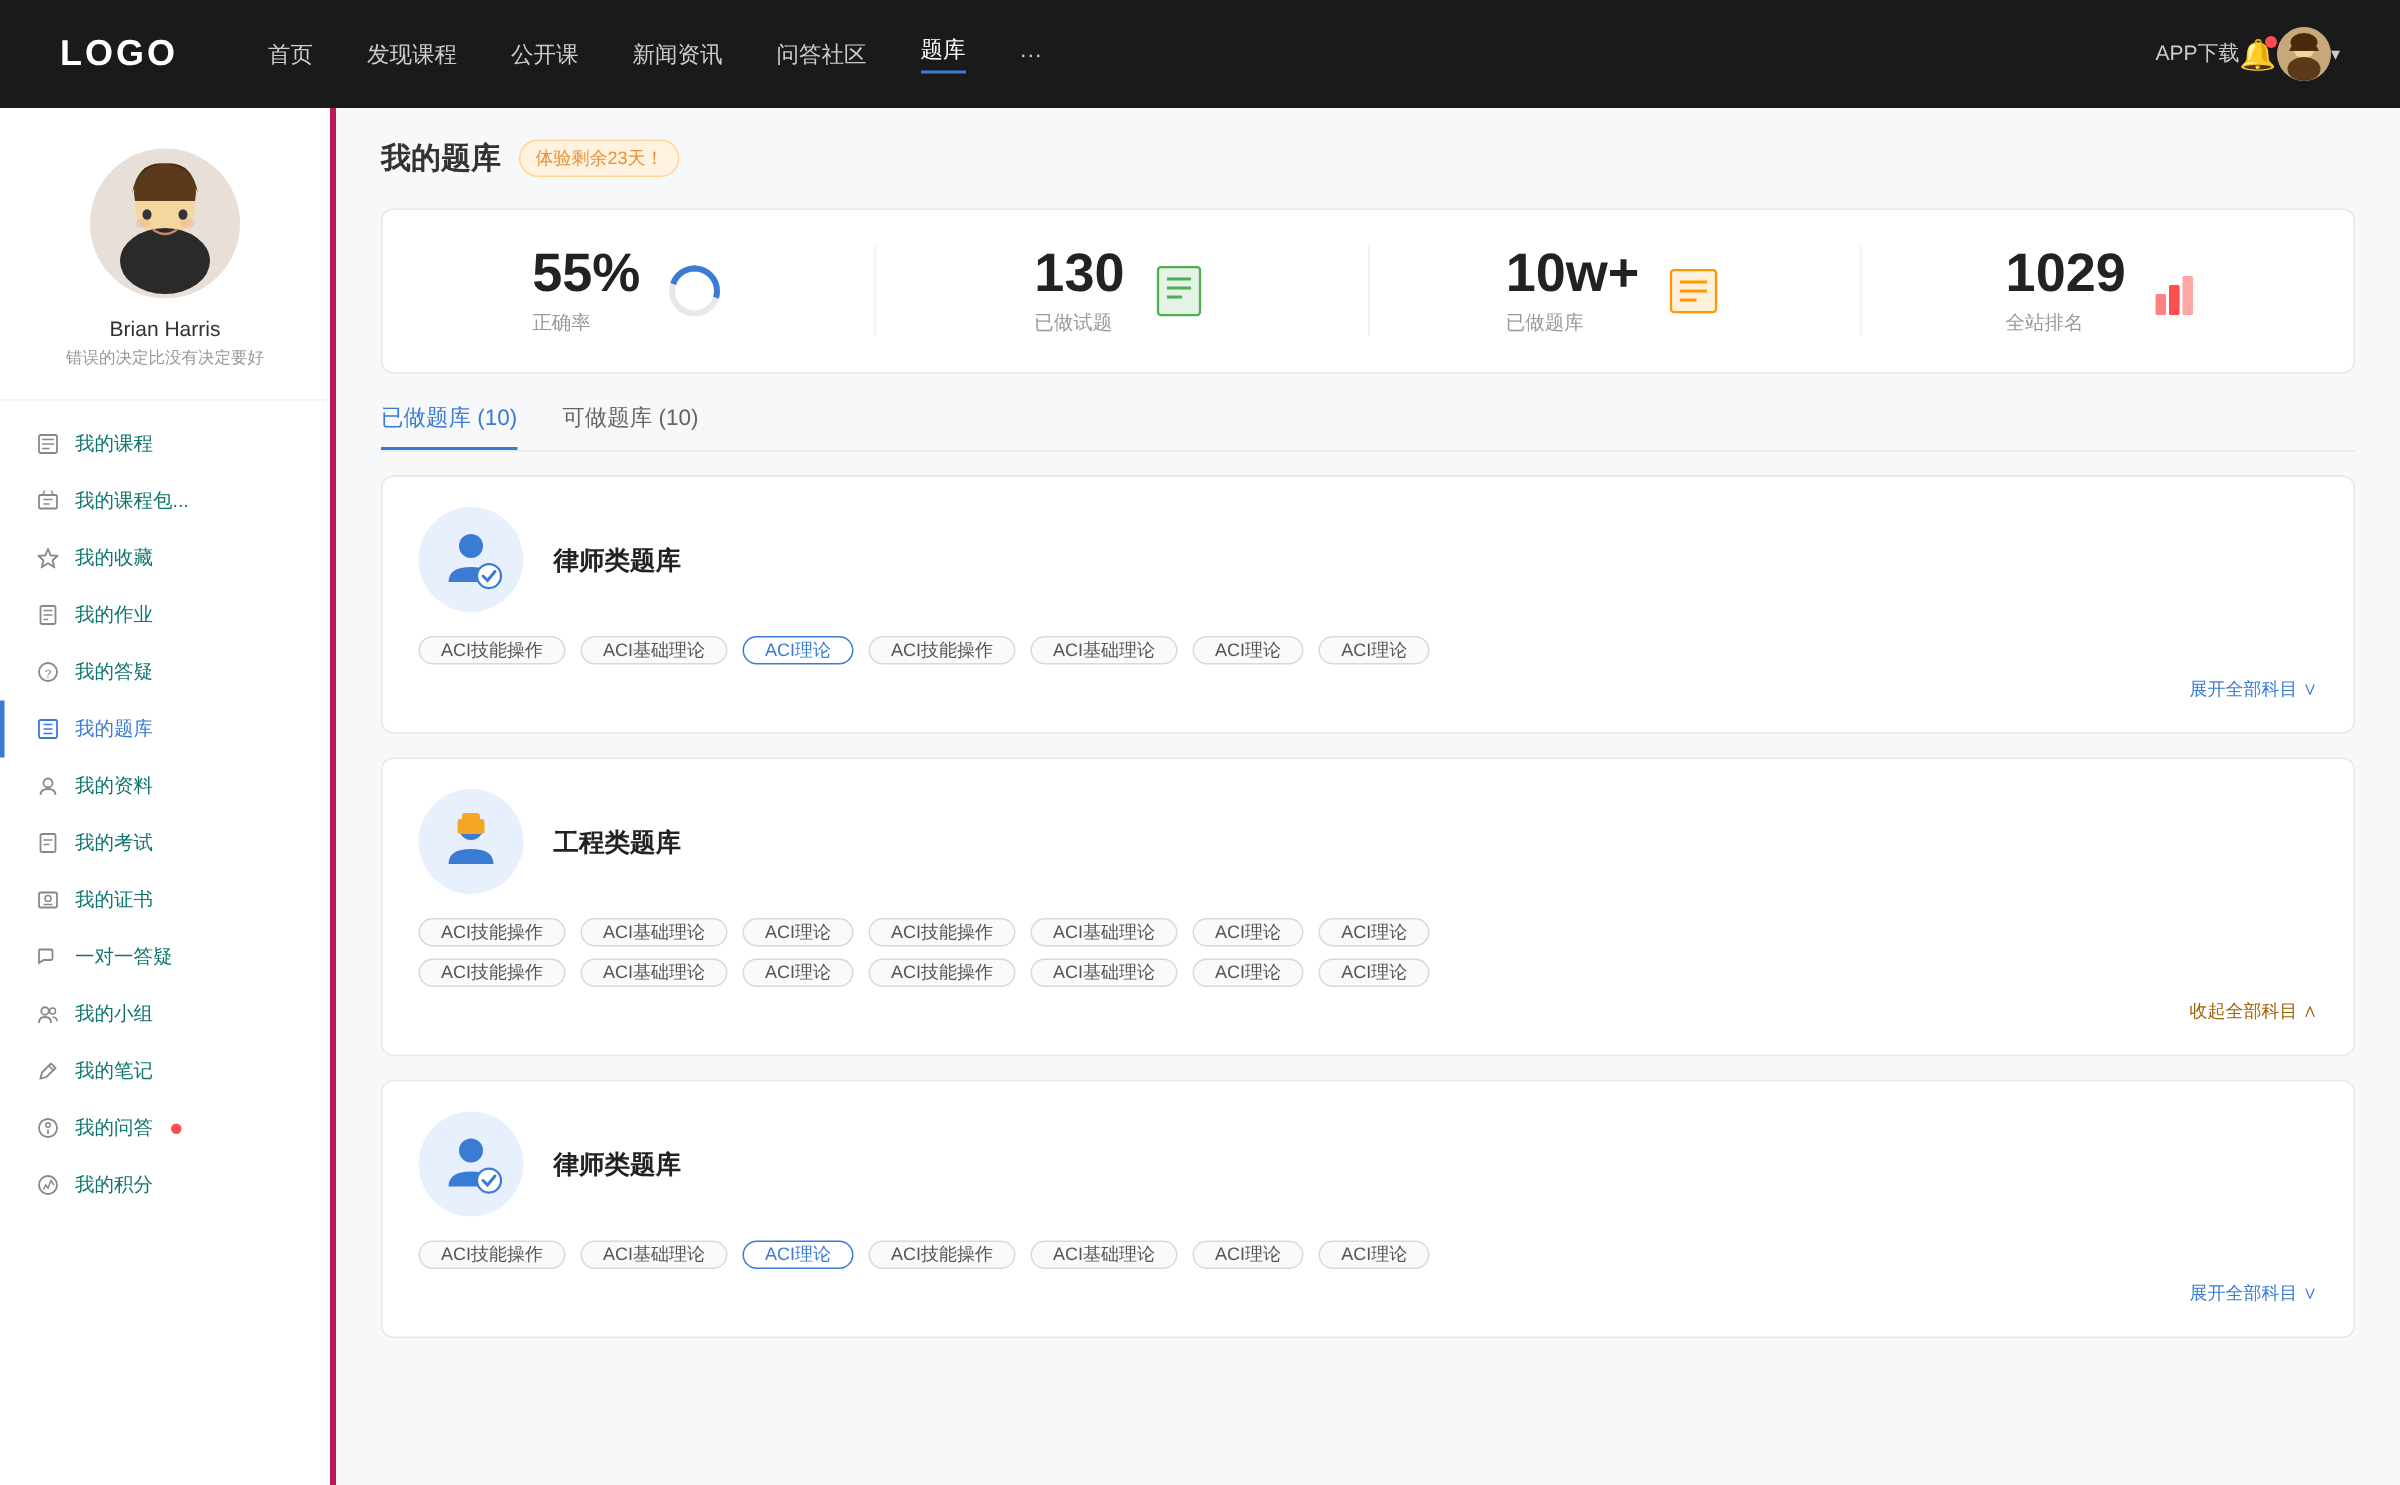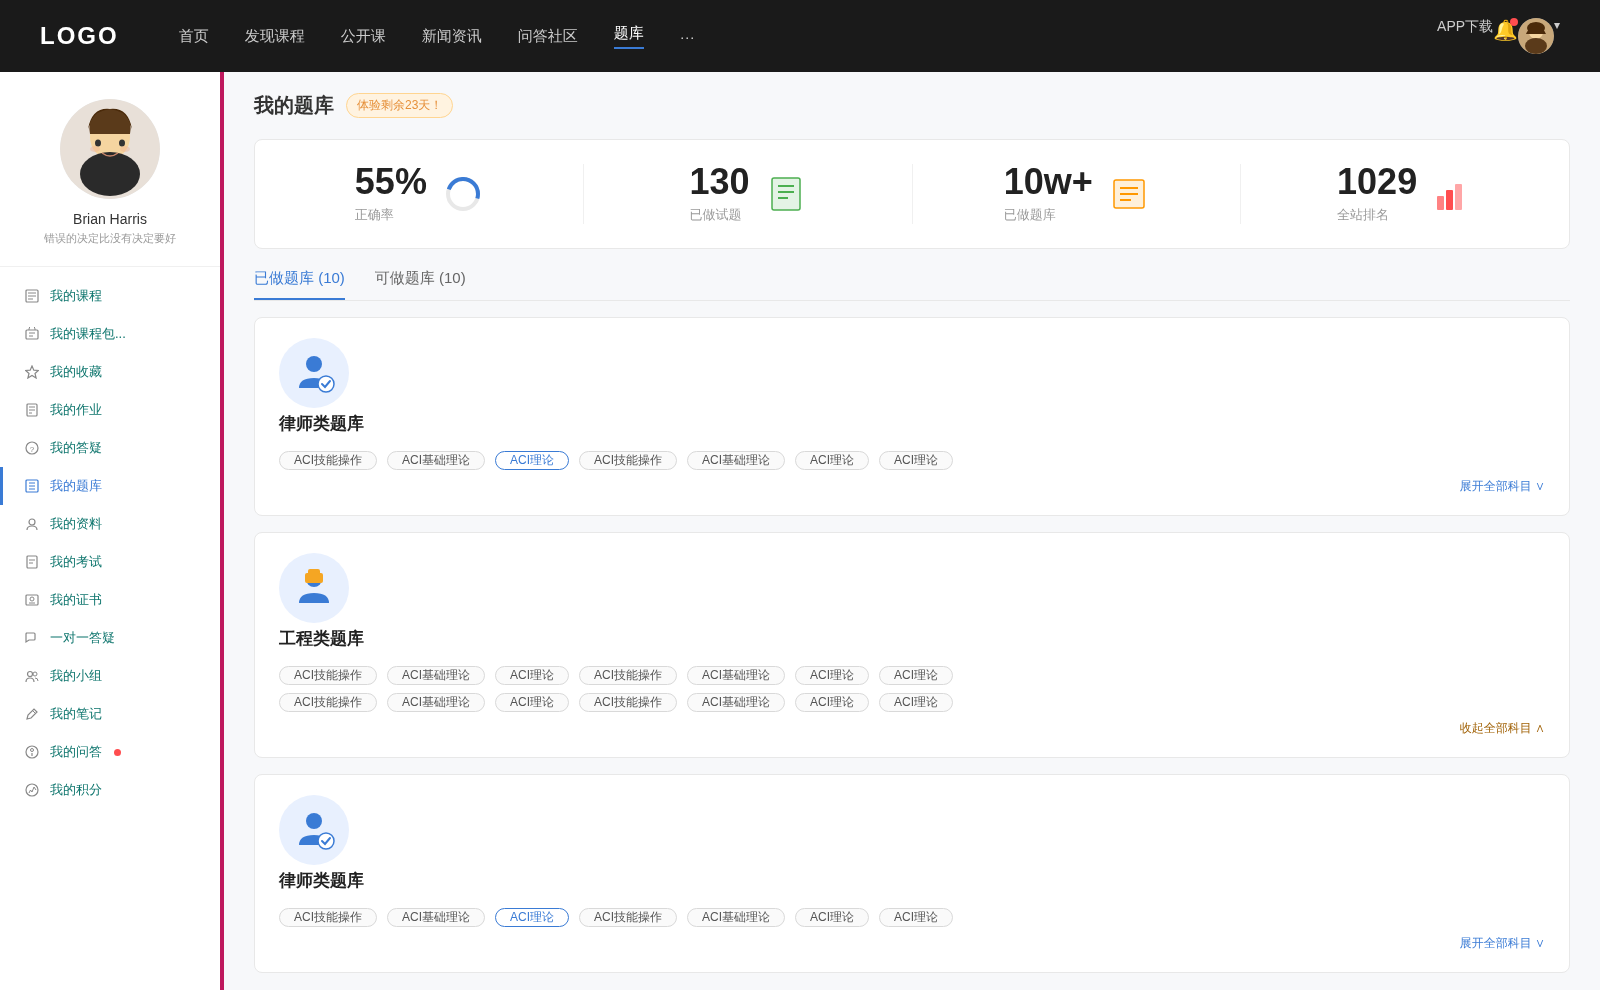--- a/index.html
+++ b/index.html
@@ -35,21 +35,21 @@
       font-size: 15px;
       cursor: pointer;
     }
     .navbar-nav a.active {
       color: white;
       border-bottom: 2px solid #3a7bd5;
       padding-bottom: 4px;
     }
     .navbar-right {
       display: flex;
-      align-items: flex-start;
+      align-items: center;
     }
     .navbar-right .app-download {
       color: #ccc;
       font-size: 14px;
       cursor: pointer;
     }
     .bell-icon {
       color: #ccc;
       font-size: 20px;
       position: relative;
@@ -242,24 +242,23 @@
     
     .qbank-card {
       background: #fff;
       border: 1px solid #e8e8e8;
       border-radius: 8px;
       padding: 20px 24px;
       margin-bottom: 16px;
     }
     .qbank-header {
       display: flex;
-      align-items: flex-start;
-      gap: 4px;
+      align-items: center;
+      gap: 20px;
       margin-bottom: 16px;
-      flex-direction: column;
     }
     .qbank-icon-circle {
       width: 70px; height: 70px;
       background: #e8f0fe;
       border-radius: 50%;
       display: flex; align-items: center; justify-content: center;
       flex-shrink: 0;
     }
     .qbank-title {
       font-size: 17px;

